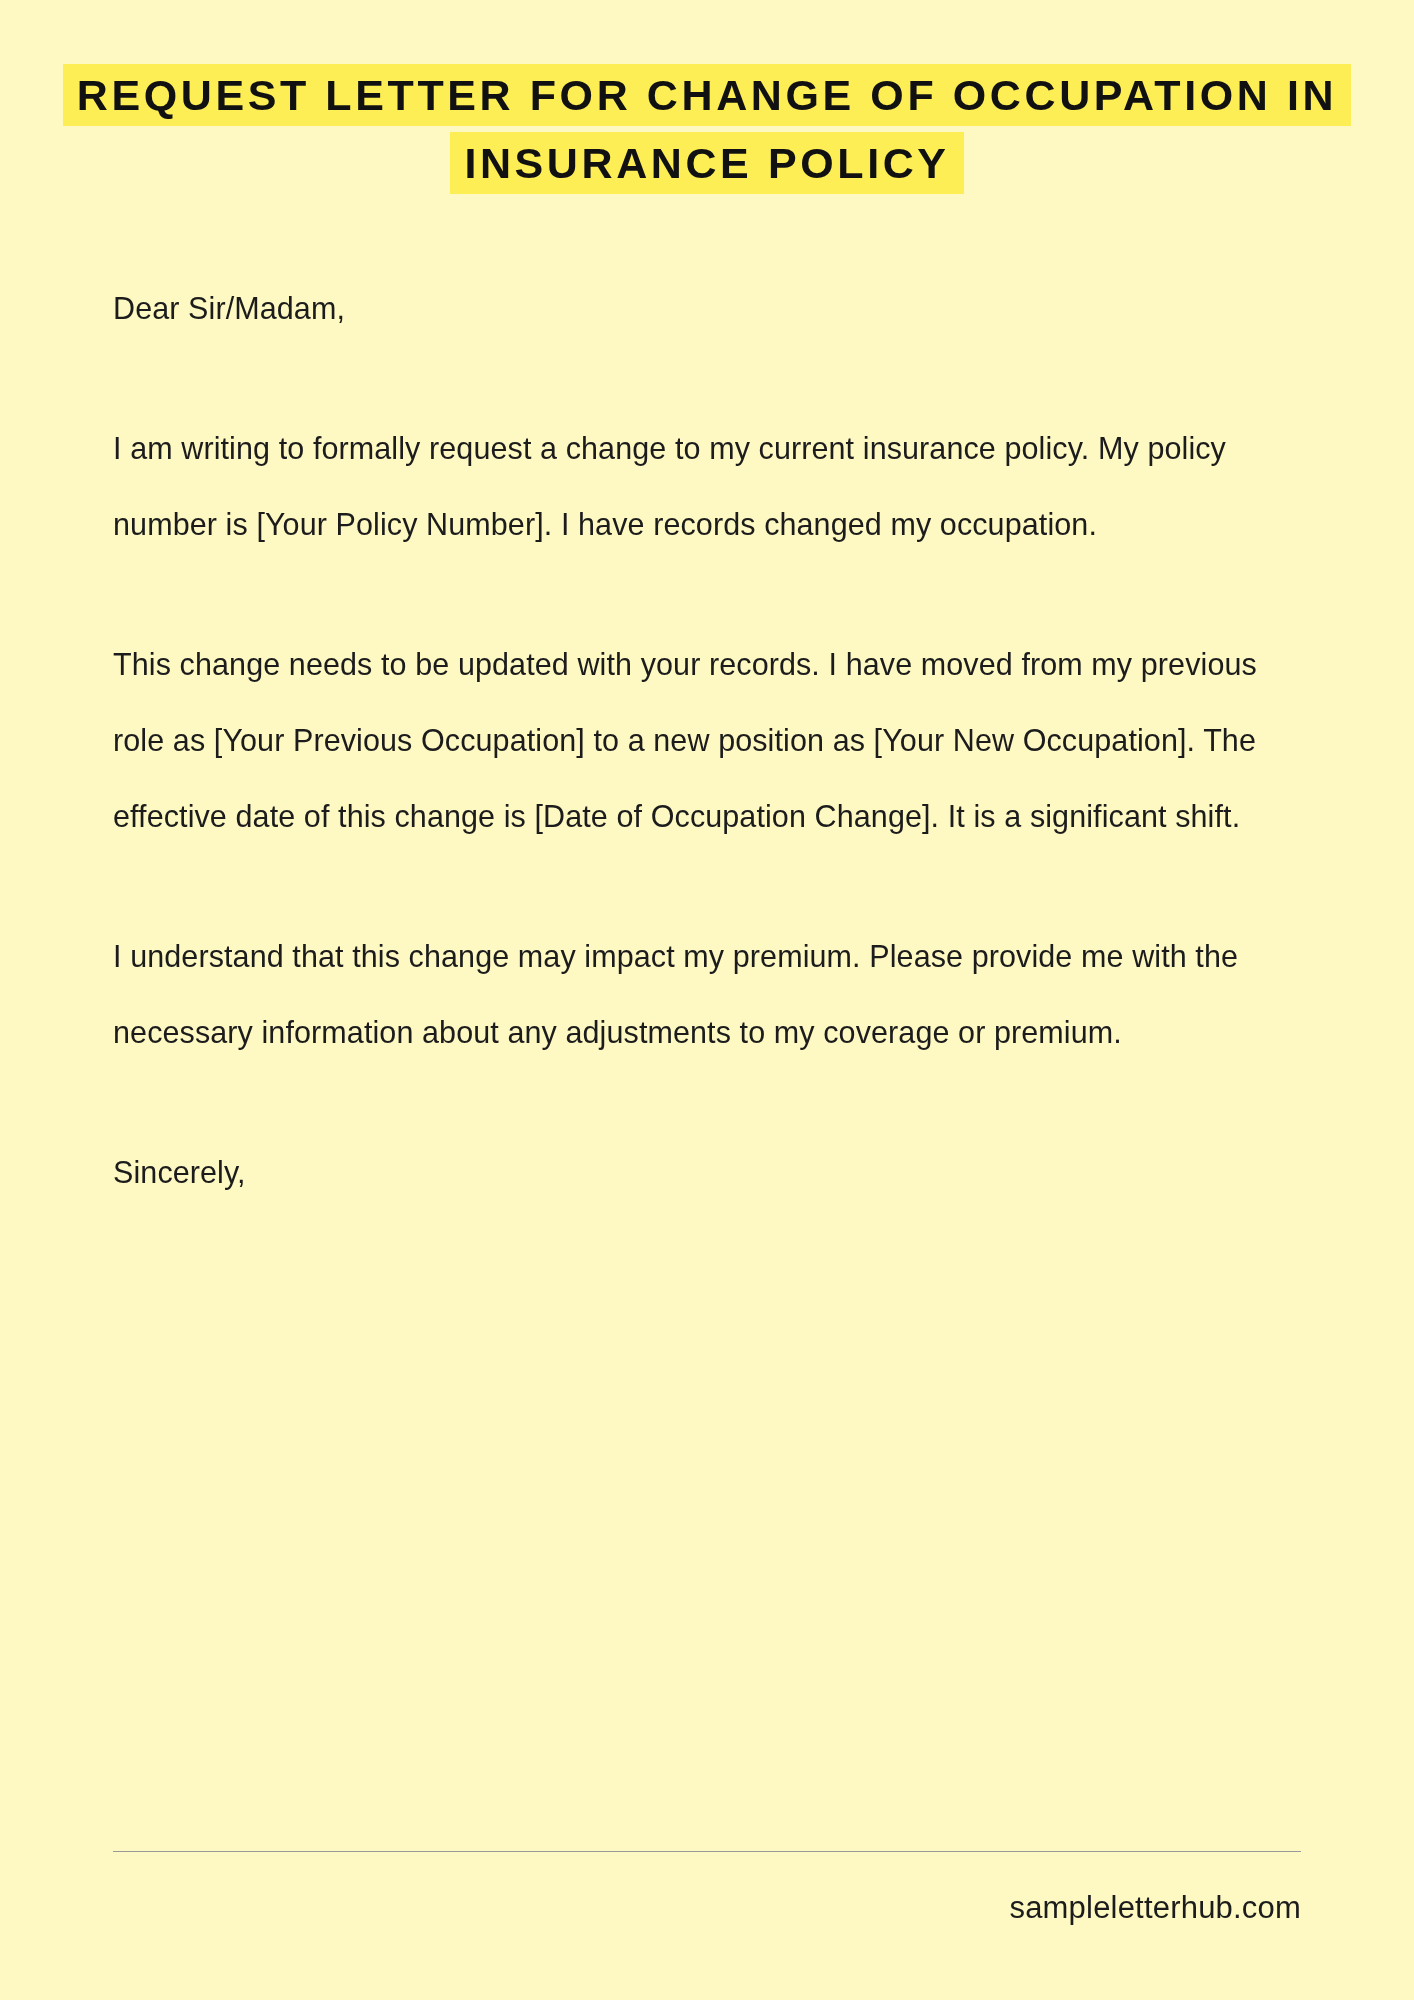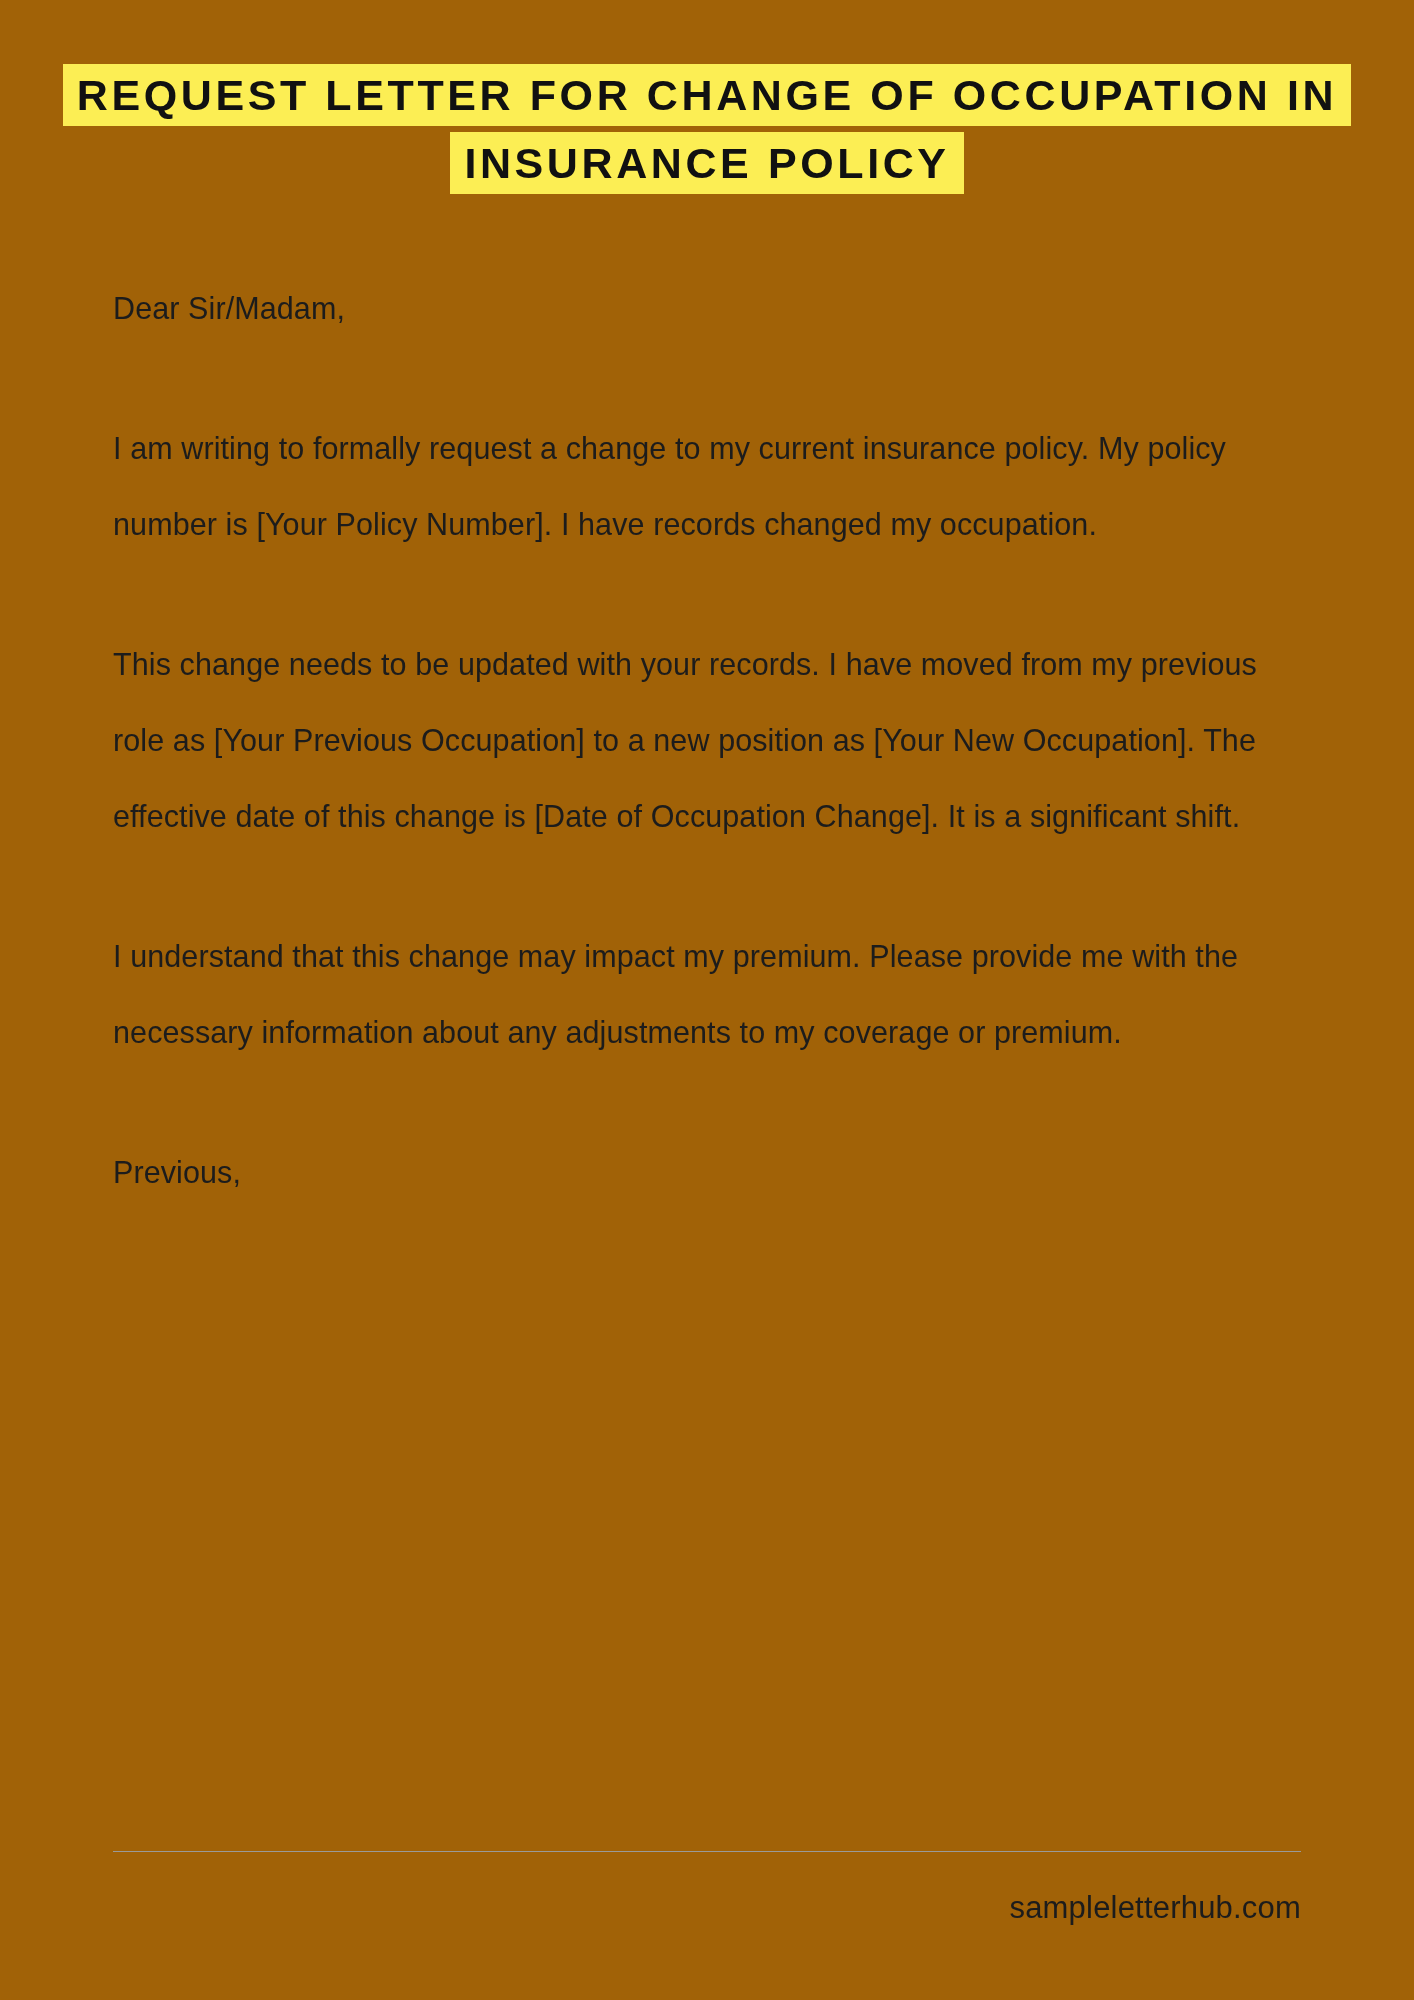--- a/index.html
+++ b/index.html
@@ -11,21 +11,21 @@
     height: 2000px;
     background: #ffffff;
     font-family: "Liberation Sans", sans-serif;
     -webkit-font-smoothing: antialiased;
   }
 
   .page {
     position: relative;
     width: 1414px;
     height: 2000px;
-    background: #a16207;
+    background: #fef9c3;
     box-sizing: border-box;
     overflow: hidden;
   }
 
   
   .title-block {
     padding: 62px 56px 0 56px;
     text-align: center;
   }
   .title-line-wrap {
@@ -109,21 +109,21 @@
 
     <p class="para">Dear Sir/Madam,</p>
 
     <p class="para">I am writing to formally request a change to my current insurance policy. My policy number is [Your Policy Number]. I have records changed my occupation.</p>
 
     <p class="para">This change needs to be updated with your records. I have moved from my previous role as [Your Previous Occupation] to a new position as [Your New Occupation]. The effective date of this change is [Date of Occupation Change]. It is a significant shift.</p>
 
     <p class="para">I understand that this change may impact my premium. Please provide me with the necessary information about any adjustments to my coverage or premium.</p>
 
     <div class="sign-off" style="margin-top:64px;">
-      <p class="para">Previous,</p>
+      <p class="para">Sincerely,</p>
     </div>
 
   </div>
 
   <div class="footer">
     <div class="footer-rule"></div>
     <div class="footer-site">sampleletterhub.com</div>
   </div>
 
 </div>

